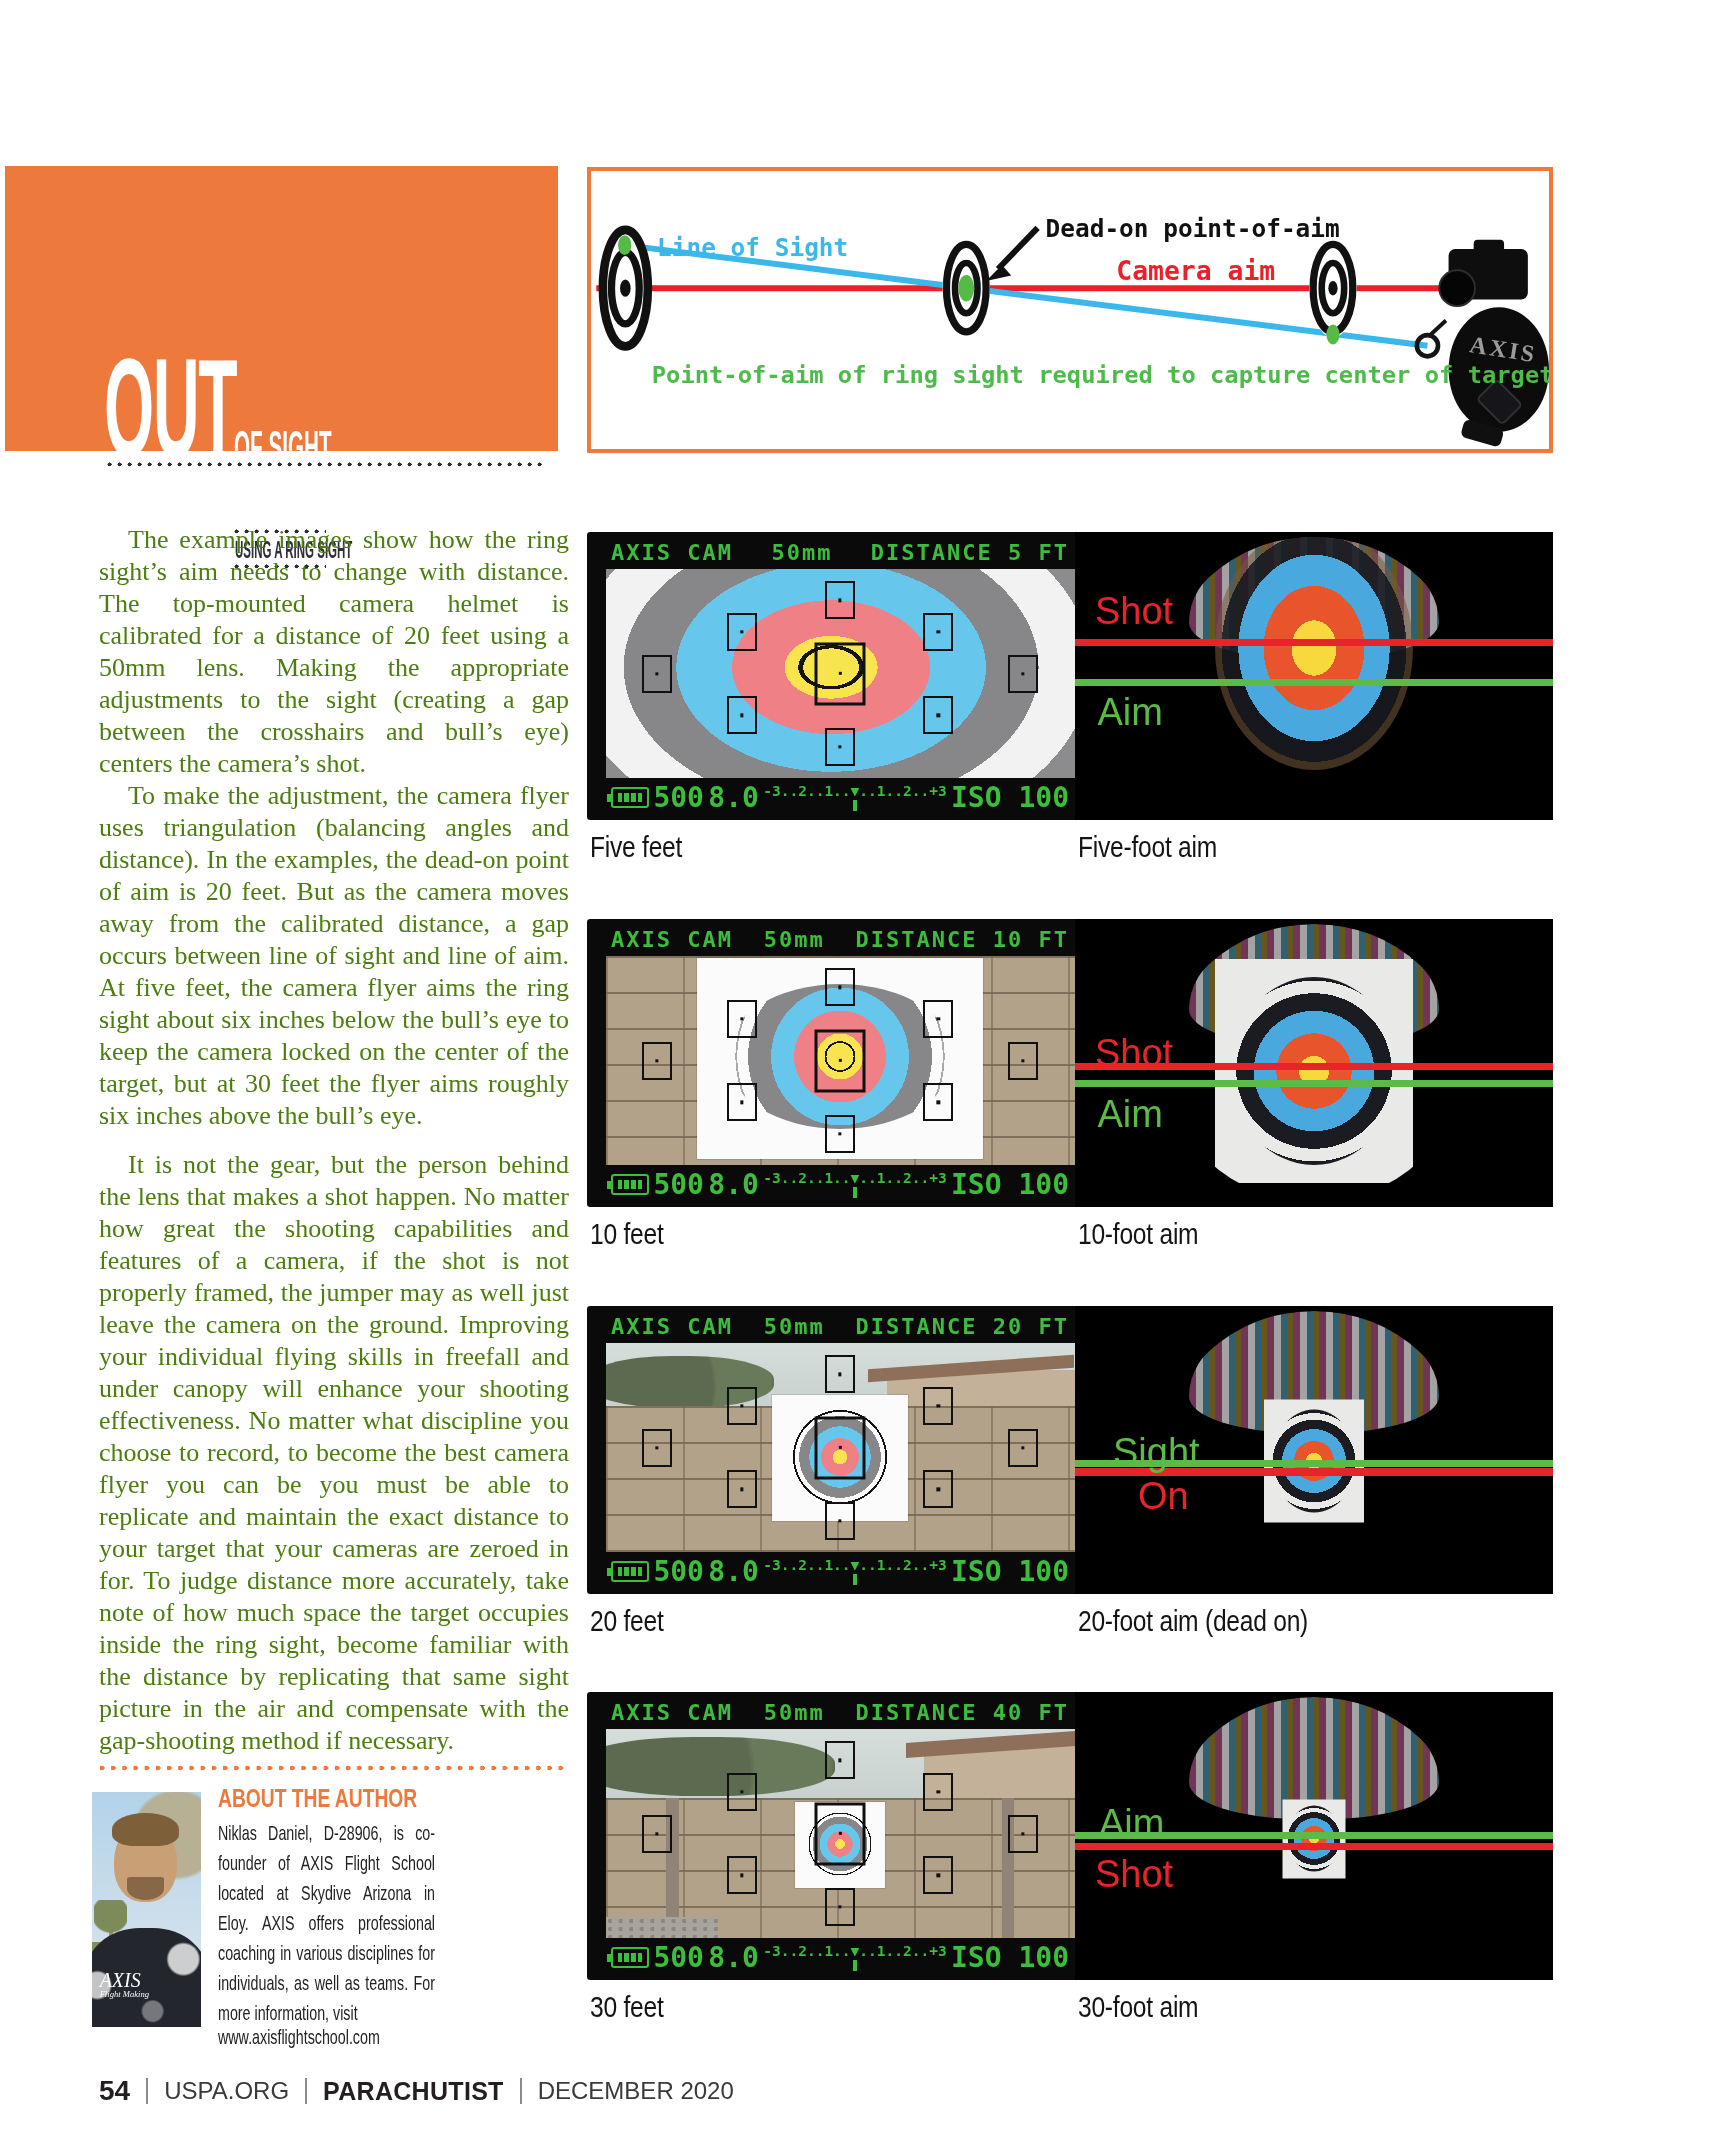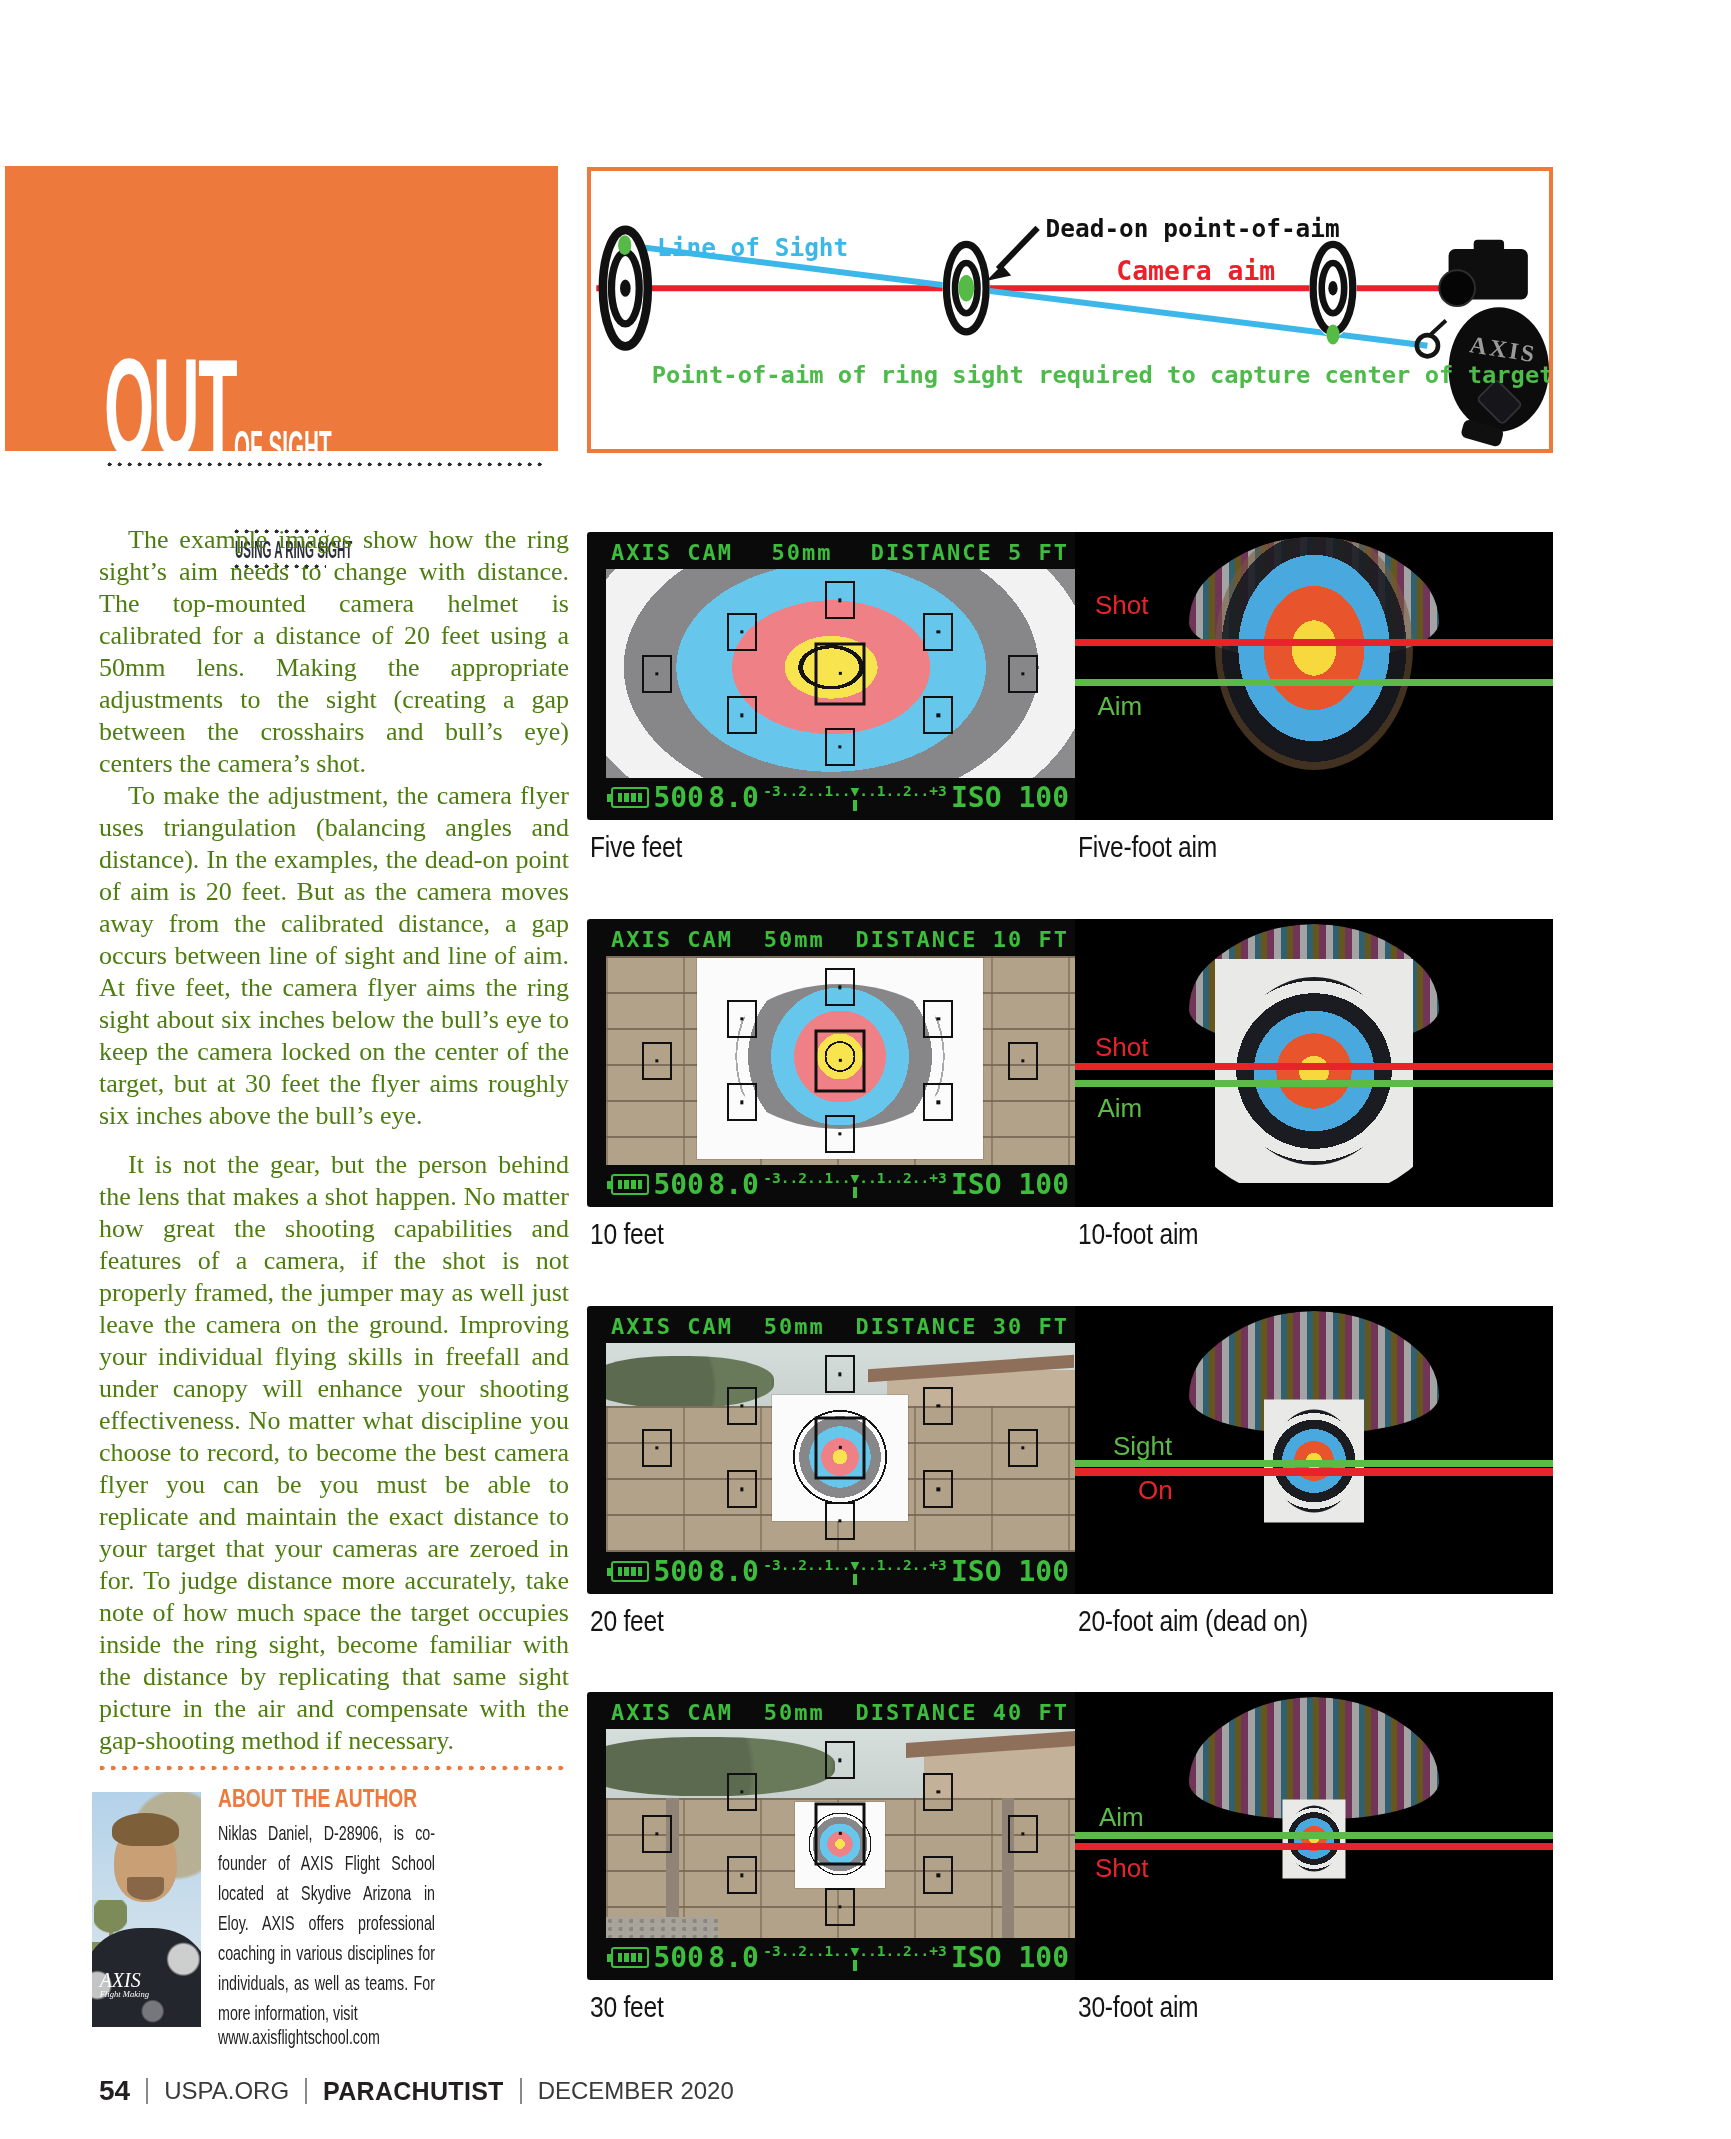--- a/index.html
+++ b/index.html
@@ -112,21 +112,21 @@
   .aim-rings{position:absolute;left:8%;right:8%;top:8%;bottom:8%;border-radius:50%;
       background:radial-gradient(circle at 50% 50%,
         #f7d93e 0 12%, #e8542c 12% 30%, #49a8dd 30% 48%, #1b1c22 48% 62%,
         #e9e9e7 62% 72%, #1b1c22 72% 80%, #e9e9e7 80% 100%);}
   .a1rings{position:absolute;left:50%;top:40%;width:198px;height:244px;transform:translate(-50%,-50%);
       border-radius:50%;background:radial-gradient(ellipse at 50% 50%,
         #f7d93e 0 16%, #e8542c 16% 36%, #49a8dd 36% 54%, rgba(25,26,32,.9) 54% 66%,
         rgba(120,90,60,.55) 66% 78%, rgba(0,0,0,0) 78%);}
   .aim-line{position:absolute;left:0;right:0;height:7.3px;z-index:5;}
   .lred{background:#E8242B;} .lgreen{background:#5CBA46;}
-  .aim-lbl{position:absolute;z-index:6;font-size:26px;line-height:1;}
+  .aim-lbl{position:absolute;z-index:6;font-size:38px;line-height:1;}
   .tred{color:#E8242B;} .tgreen{color:#5CBA46;}
 
   
   .a1 .top-line{top:37%;} .a1 .bot-line{top:51%;}
   .a1 .top-lbl{left:20px;top:21%;} .a1 .bot-lbl{left:22.4px;top:56%;}
   .a2 .top-line{top:50%;} .a2 .bot-line{top:55.8%;}
   .a2 .top-lbl{left:20px;top:40%;} .a2 .bot-lbl{left:22.4px;top:61%;}
   .a3 .top-line{top:53.5%;} .a3 .bot-line{top:56.4%;}
   .a3 .top-lbl{left:38px;top:44%;} .a3 .bot-lbl{left:63px;top:59.5%;}
   .a4 .top-line{top:48.5%;} .a4 .bot-line{top:52.4%;}
@@ -348,21 +348,21 @@
     <div class="aim-line lgreen bot-line"></div>
     <div class="aim-lbl tred top-lbl">Shot</div>
     <div class="aim-lbl tgreen bot-lbl">Aim</div>
   </div>
   <div class="abs cap capR c2">10-foot aim</div>
 
   <div class="abs vf r3">
     <div class="vf-top">
       <span>AXIS CAM</span>
       <span>50mm</span>
-      <span>DISTANCE 30 FT</span>
+      <span>DISTANCE 20 FT</span>
     </div>
     <div class="vf-photo">
       <div class="sky" style="height:30%;"></div>
       <div class="trees" style="left:-4%;top:6%;width:40%;height:25%;"></div>
       <div class="house" style="right:0;top:13%;width:40%;height:17%;"></div>
       <div class="roof" style="right:0;top:9%;width:44%;height:6%;"></div>
       <div class="scene brick" style="top:30%;"></div>
       <div class="paper" style="left:35.5%;top:25%;width:29%;height:60%;">
         <div class="tgt t2030"></div>
       </div>

